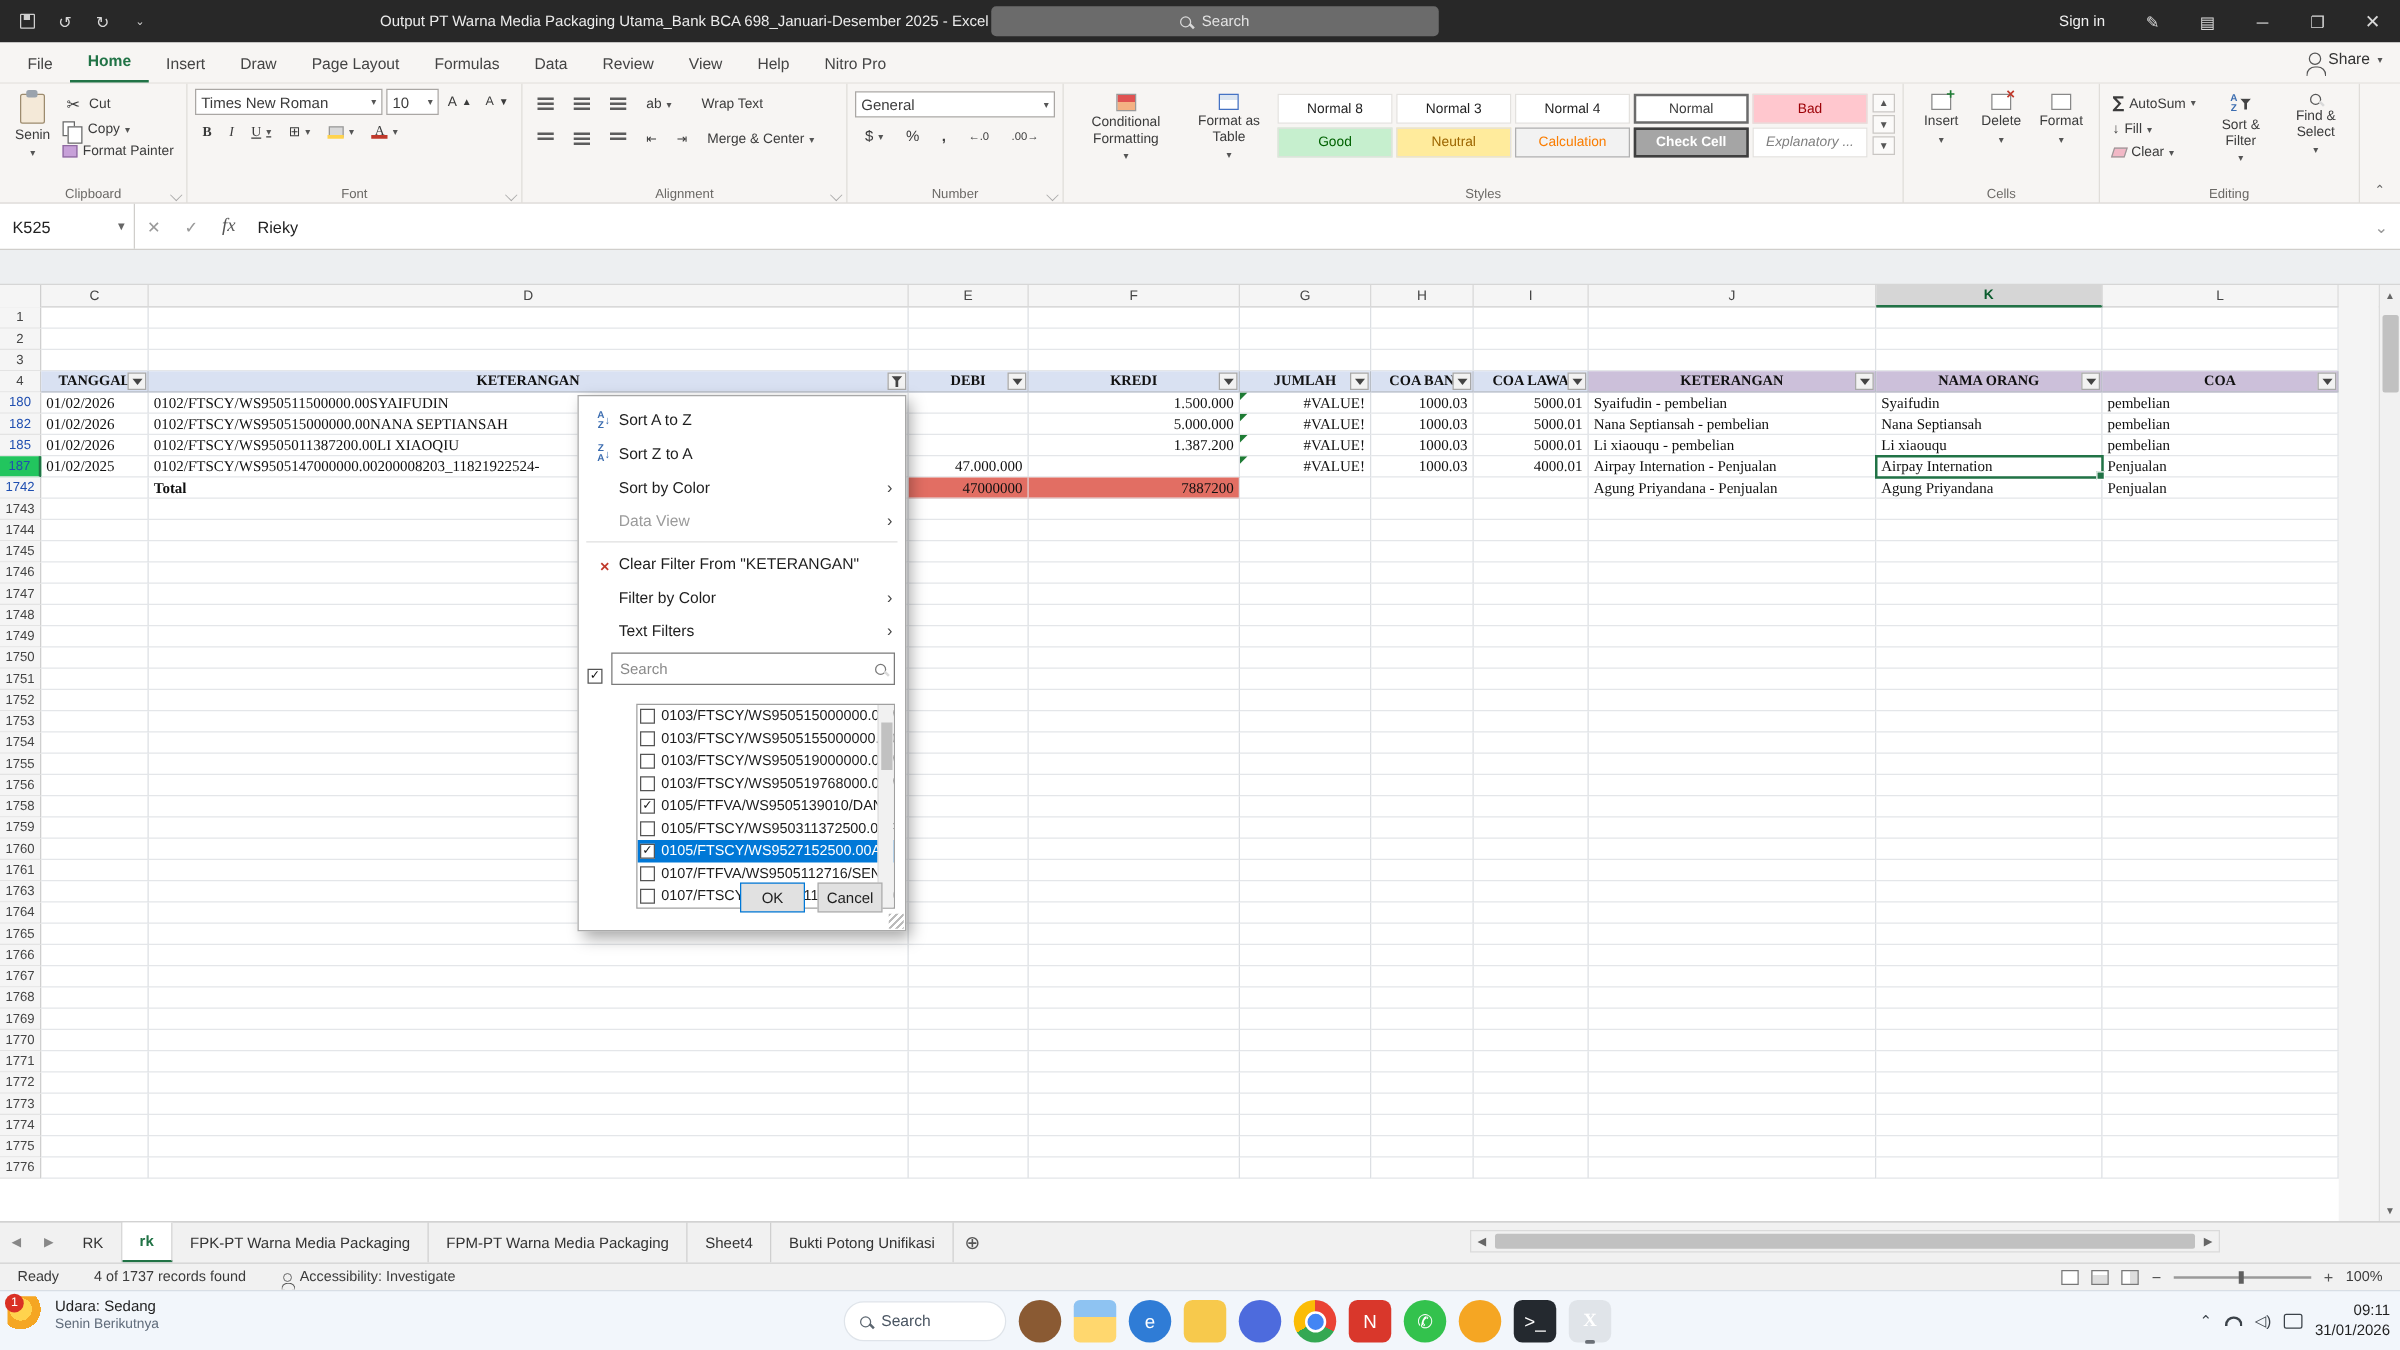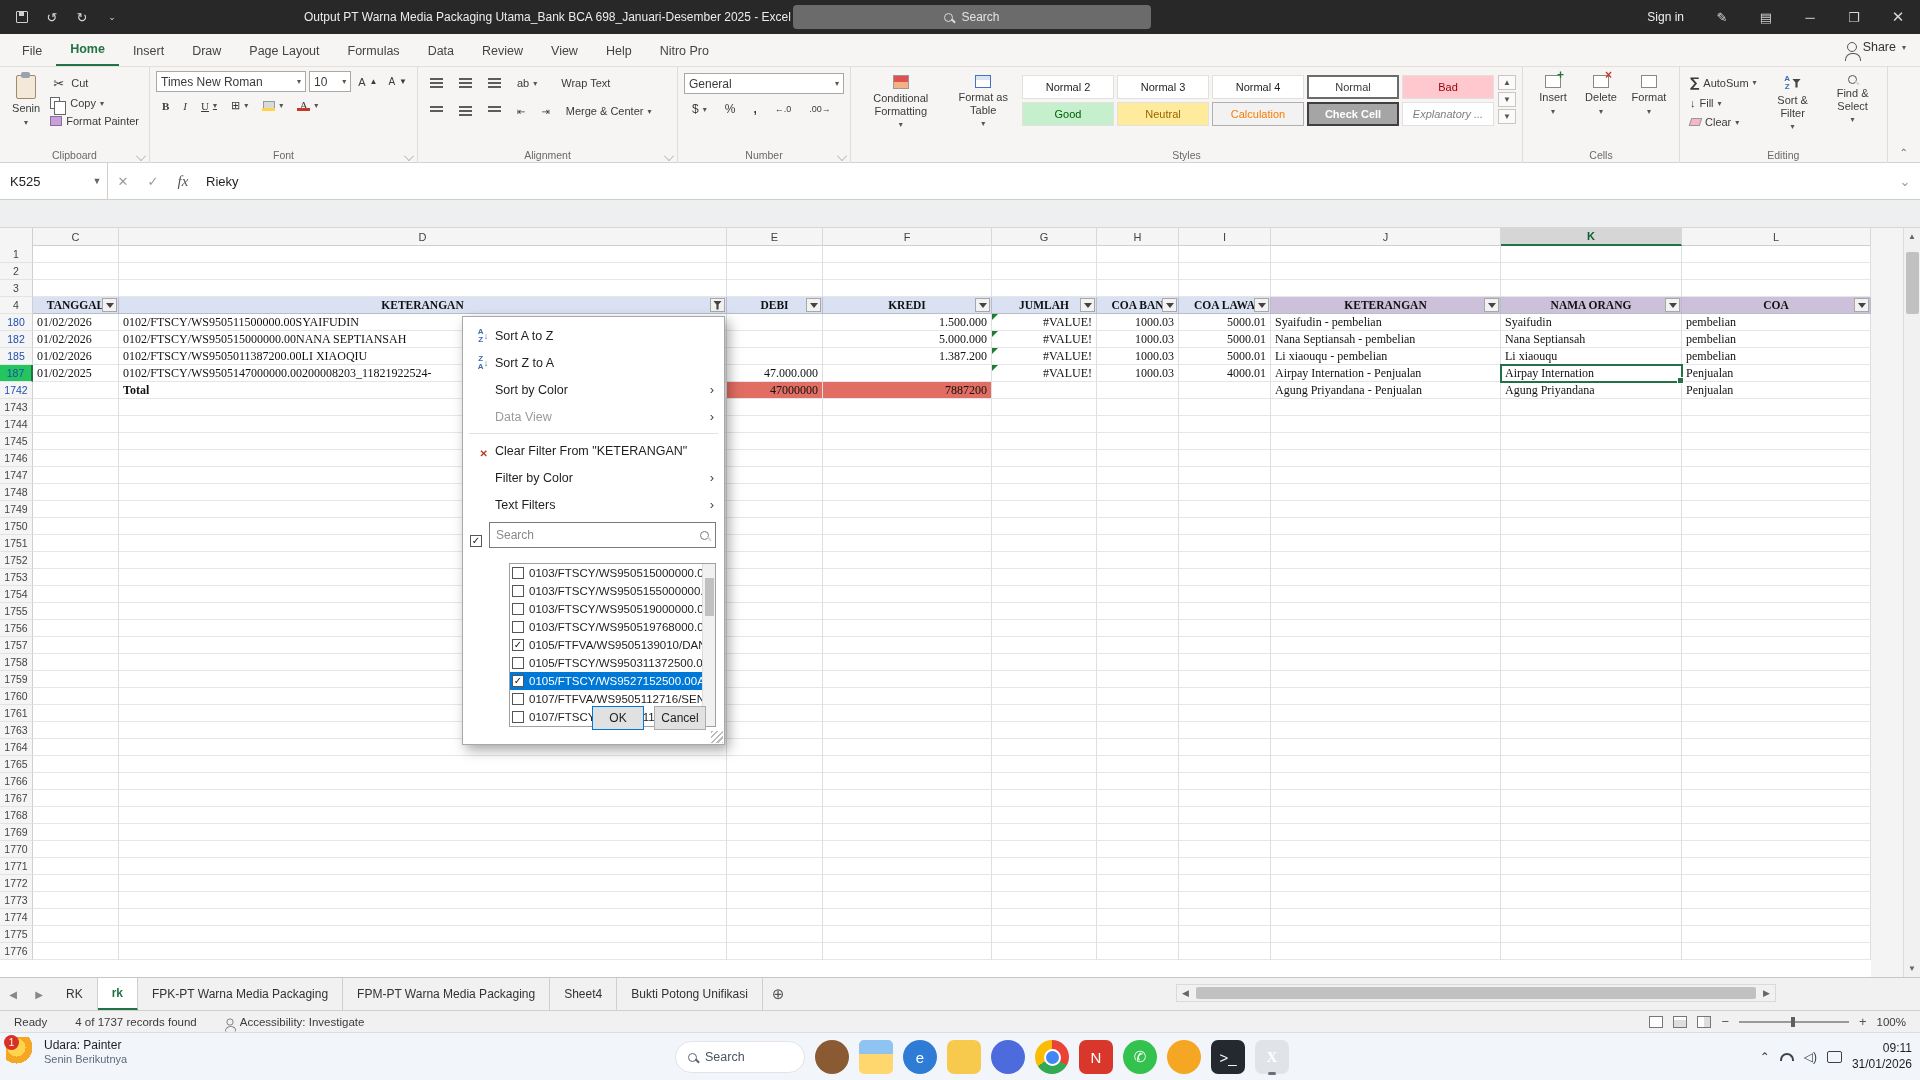--- a/index.html
+++ b/index.html
@@ -442,21 +442,21 @@
         <span class="cf-ic"></span>
         <span>Conditional Formatting</span>
         <span class="dd">▾</span>
       </div>
       <div class="bigbtn" style="width:70px;">
         <span class="fat-ic"></span>
         <span>Format as Table</span>
         <span class="dd">▾</span>
       </div>
       <div class="sg-wrap">
-          <div class="sg sg-normal2">Normal 2</div>
+          <div class="sg sg-normal2">Normal 8</div>
           <div class="sg sg-normal3">Normal 3</div>
           <div class="sg sg-normal4">Normal 4</div>
           <div class="sg sg-normal">Normal</div>
           <div class="sg sg-bad">Bad</div>
           <div class="sg sg-good">Good</div>
           <div class="sg sg-neutral">Neutral</div>
           <div class="sg sg-calculation">Calculation</div>
           <div class="sg sg-check">Check Cell</div>
           <div class="sg sg-explanatory">Explanatory ...</div>
         </div>
@@ -902,33 +902,20 @@
           <div class="cell ar" style="width: 96px;"></div>
           <div class="cell ar" style="width: 169px;"></div>
           <div class="cell ar" style="width: 105px;"></div>
           <div class="cell ar" style="width: 82px;"></div>
           <div class="cell ar" style="width: 92px;"></div>
           <div class="cell" style="width: 230px;"></div>
           <div class="cell" style="width: 181px;"></div>
           <div class="cell" style="width: 189px;"></div>
         </div>
         <div class="grid-row">
-          <div class="rownum">1757</div>
-          <div class="cell" style="width: 86px;"></div>
-          <div class="cell" style="width: 608px;"></div>
-          <div class="cell ar" style="width: 96px;"></div>
-          <div class="cell ar" style="width: 169px;"></div>
-          <div class="cell ar" style="width: 105px;"></div>
-          <div class="cell ar" style="width: 82px;"></div>
-          <div class="cell ar" style="width: 92px;"></div>
-          <div class="cell" style="width: 230px;"></div>
-          <div class="cell" style="width: 181px;"></div>
-          <div class="cell" style="width: 189px;"></div>
-        </div>
-        <div class="grid-row">
           <div class="rownum">1758</div>
           <div class="cell" style="width: 86px;"></div>
           <div class="cell" style="width: 608px;"></div>
           <div class="cell ar" style="width: 96px;"></div>
           <div class="cell ar" style="width: 169px;"></div>
           <div class="cell ar" style="width: 105px;"></div>
           <div class="cell ar" style="width: 82px;"></div>
           <div class="cell ar" style="width: 92px;"></div>
           <div class="cell" style="width: 230px;"></div>
           <div class="cell" style="width: 181px;"></div>
@@ -1308,21 +1295,21 @@
     </div>
   </div>
 
   <div id="taskbar">
     <div id="weather">
       <div style="position:relative;">
         <div id="weather-badge">1</div>
         <div id="weather-ic"></div>
       </div>
       <div id="weather-text">
-        <span id="weather-line1">Udara: Painter</span>
+        <span id="weather-line1">Udara: Sedang</span>
         <span id="weather-line2">Senin Berikutnya</span>
       </div>
     </div>
     <div id="tb-center">
         <div class="tbicon start-ic">
           <i></i>
           <i></i>
           <i></i>
           <i></i>
         </div>

